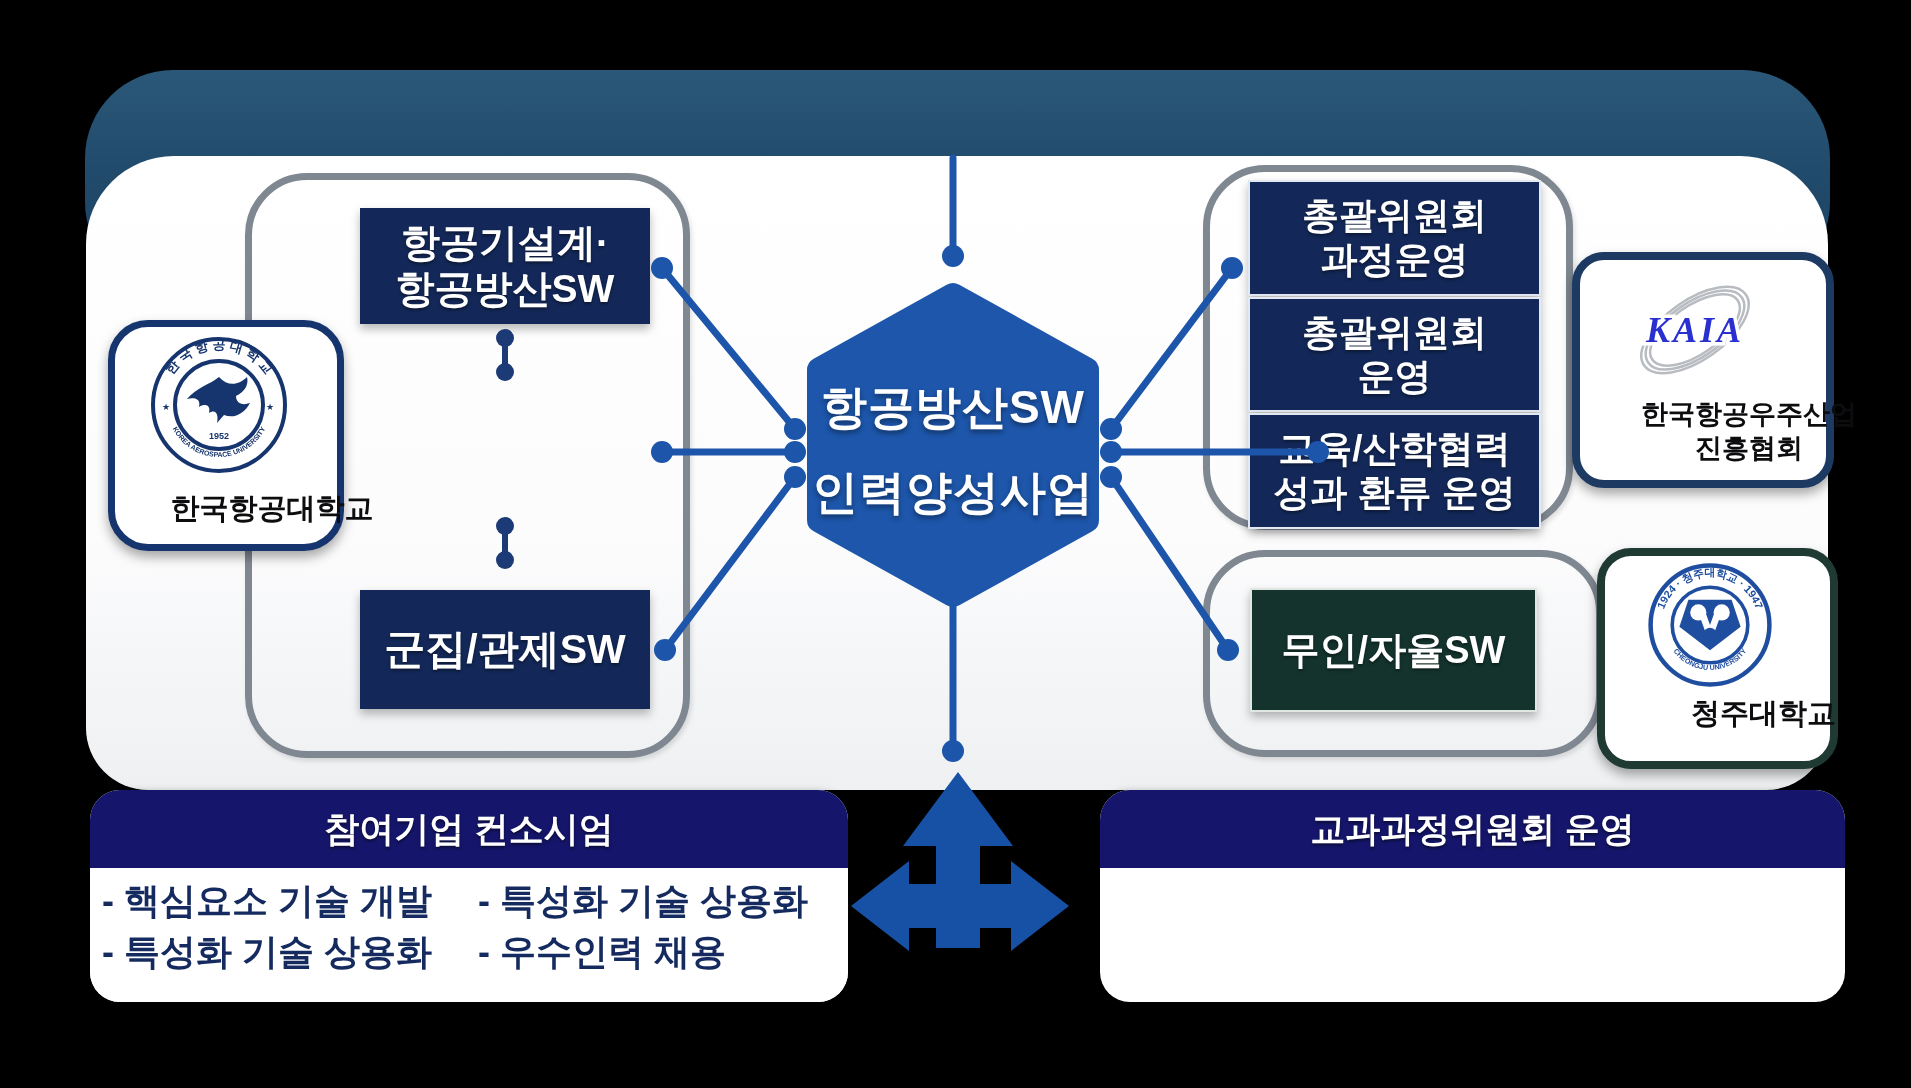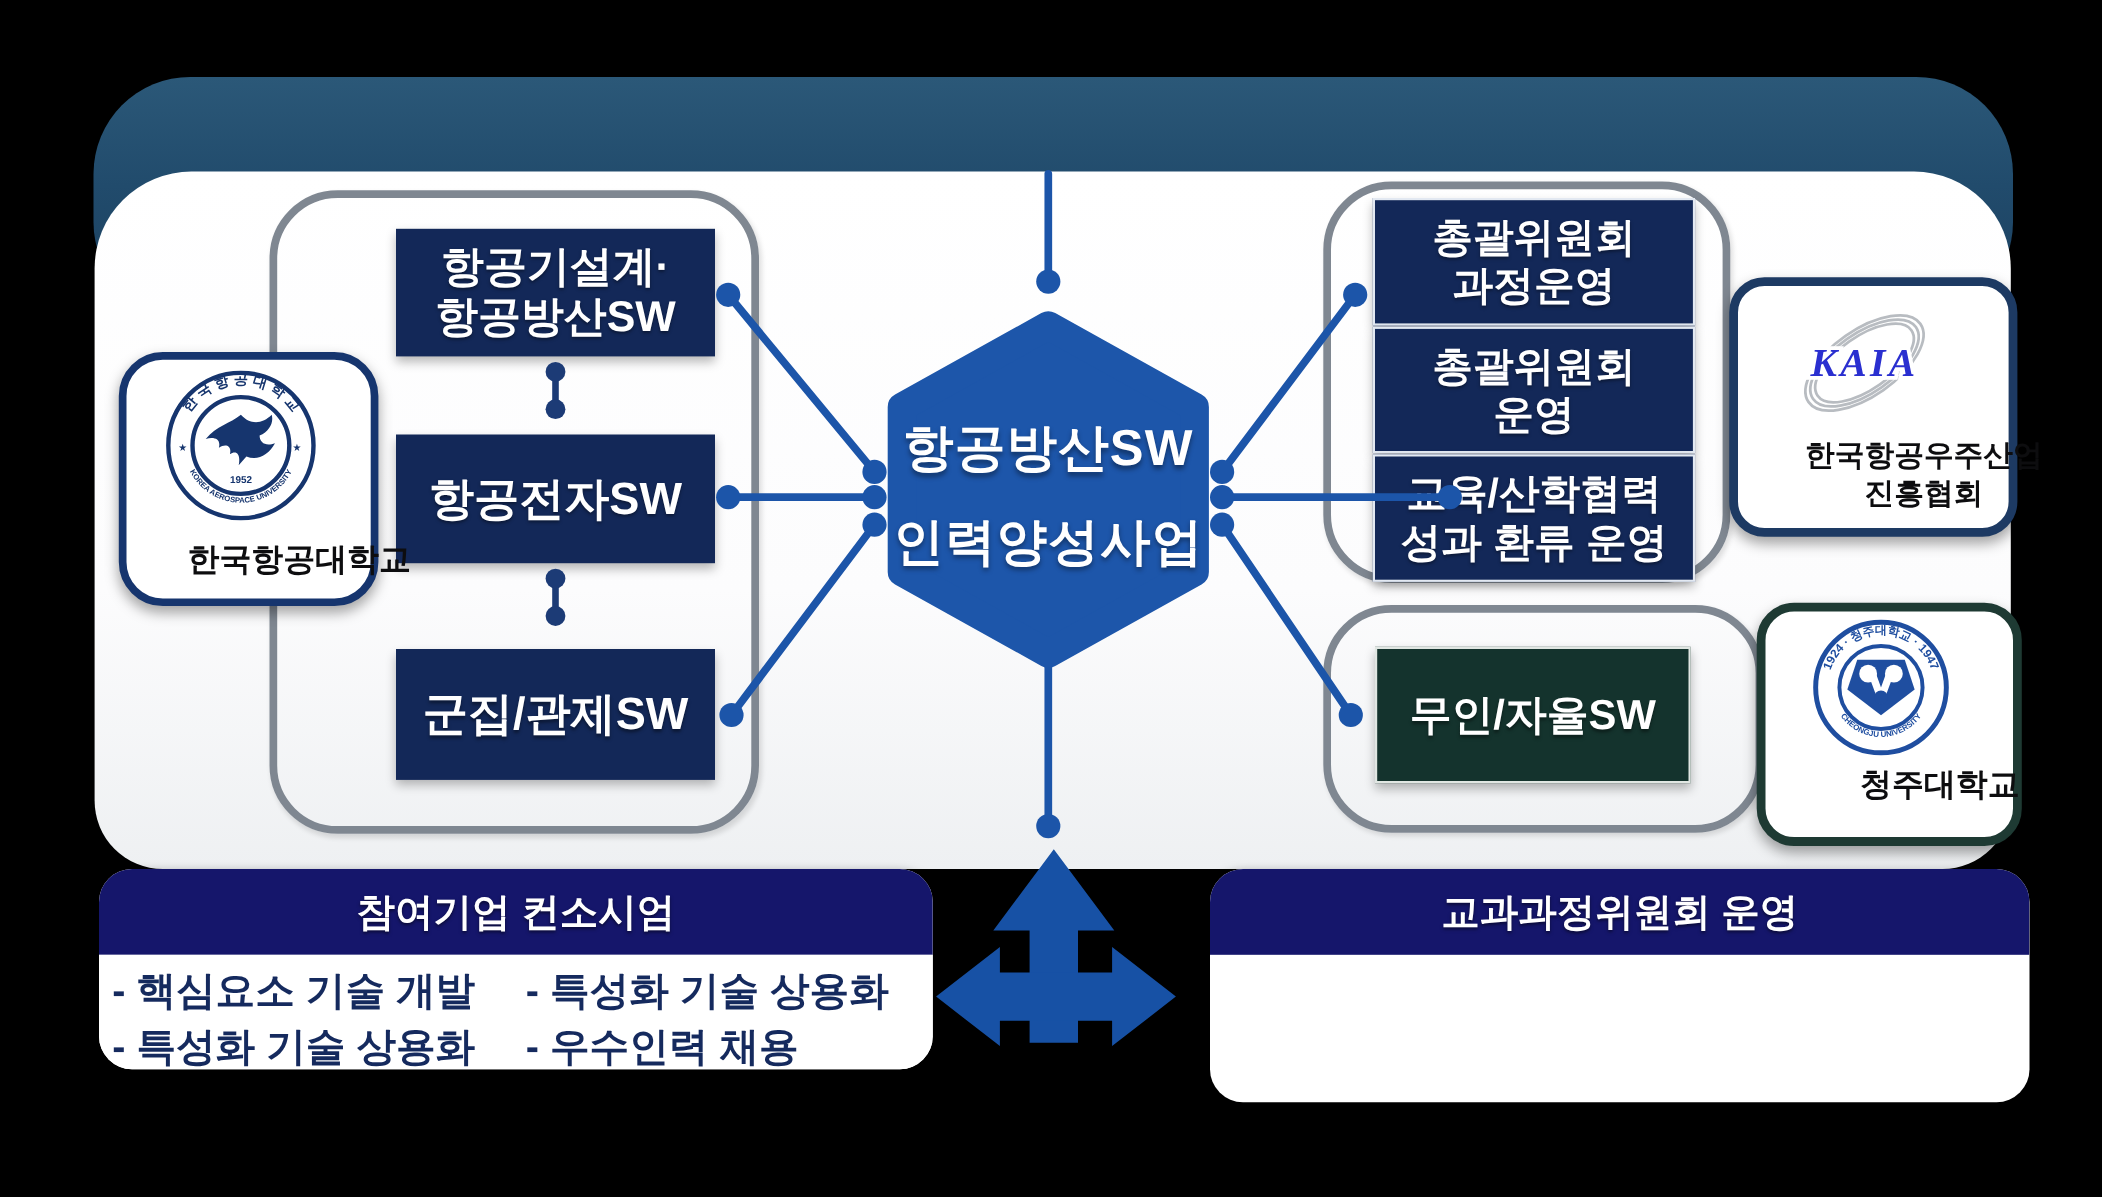--- a/index.html
+++ b/index.html
@@ -50,23 +50,20 @@
 
   <div class="abs white-panel"></div>
 
   <div class="abs gray-box" style="left:245px;top:173px;width:431px;height:571px;"></div>
   <div class="abs gray-box" style="left:1203px;top:165px;width:356px;height:351px;"></div>
   <div class="abs gray-box" style="left:1203px;top:550px;width:386px;height:193px;"></div>
 
   <div class="abs navy-box" style="left:360px;top:208px;width:290px;height:116px;font-size:39px;line-height:1.18;">
     <span>항공기설계·</span>
     <span>항공방산SW</span>
-  </div>
-  <div class="abs navy-box" style="left:360px;top:395px;width:290px;height:117px;font-size:41px;">
-    <span>항공전자SW</span>
   </div>
   <div class="abs navy-box" style="left:360px;top:590px;width:290px;height:119px;font-size:41px;">
     <span>군집/관제SW</span>
   </div>
 
   <div class="abs navy-box bordered" style="left:1248px;top:180px;width:289px;height:112px;font-size:37px;line-height:1.18;">
     <span>총괄위원회</span>
     <span>과정운영</span>
   </div>
   <div class="abs navy-box bordered" style="left:1248px;top:297px;width:289px;height:111px;font-size:37px;line-height:1.18;">
@@ -180,21 +177,21 @@
       </text>
       <path d="M46 42 L94 42 L104 72 L70 98 L36 72 Z" fill="#1f4ea0"></path>
       <circle cx="57" cy="56" r="9" fill="#fff"></circle>
       <circle cx="83" cy="56" r="9" fill="#fff"></circle>
       <path d="M57 56 L68 86 L72 86 L83 56 L75 56 L70 70 L65 56 Z" fill="#fff"></path>
       <circle cx="70" cy="80" r="7" fill="#1f4ea0"></circle>
     </svg>
     <div class="seal-label" style="top:138px;font-size:29px;">청주대학교</div>
   </div>
 
-  <div class="abs bottom-panel" style="left:90px;top:790px;width:758px;height:182px;">
+  <div class="abs bottom-panel" style="left:90px;top:790px;width:758px;height:212px;">
     <div class="bp-header">참여기업 컨소시엄</div>
     <div class="bp-body">
       <div class="bullet" style="left:12px;top:9px;font-size:36px;">- 핵심요소 기술 개발</div>
       <div class="bullet" style="left:12px;top:60px;font-size:36px;">- 특성화 기술 상용화</div>
       <div class="bullet" style="left:388px;top:9px;font-size:36px;">- 특성화 기술 상용화</div>
       <div class="bullet" style="left:388px;top:60px;font-size:36px;">- 우수인력 채용</div>
     </div>
   </div>
 
   <div class="abs bottom-panel" style="left:1100px;top:790px;width:745px;height:212px;">

